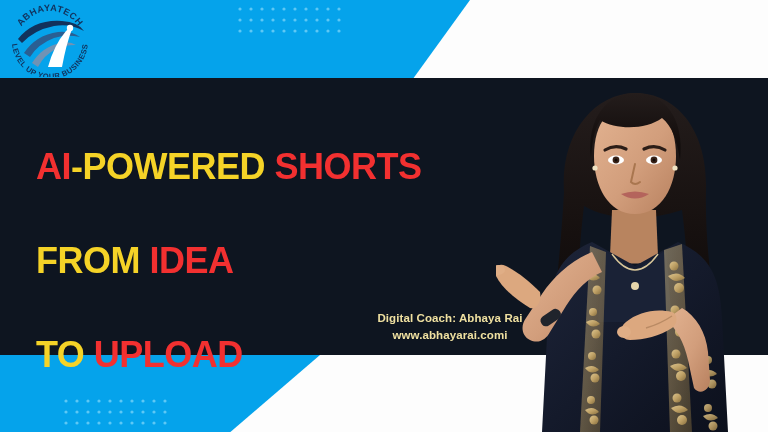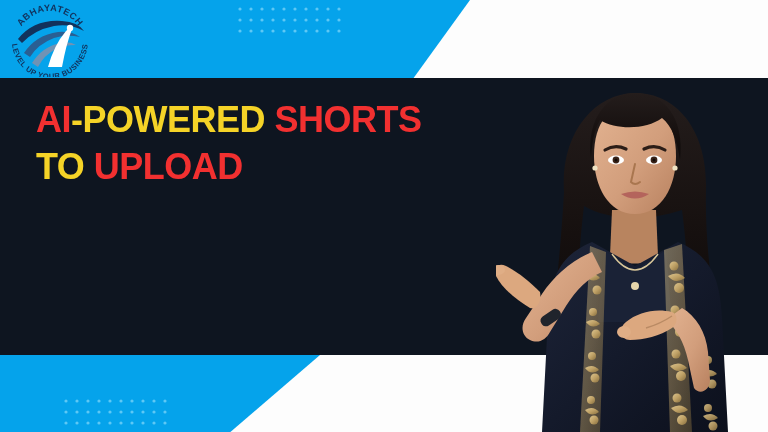--- a/index.html
+++ b/index.html
@@ -64,21 +64,21 @@
     position:absolute;
     left:36px; top:96px;
     width:530px;
     font-weight:bold;
     font-size:36px;
     line-height:47px;
     letter-spacing:-0.5px;
     text-transform:uppercase;
     z-index:6;
   }
-  .hl-line { white-space:nowrap; }
+  .hl-line { white-space:nowrap;margin-top:47px; }
   .hl-l1 { text-align:left; }
   .hl-l2 { text-align:right; padding-right:24px; }
   .hl-l3 { text-align:left; }
   .hl-l4 { text-align:left; padding-right:10px; }
   .red    { color:#f23030; }
   .yellow { color:#f5d327; }
 
   
   .subtitle {
     position:absolute;
@@ -170,25 +170,32 @@
       <textPath href="#arcBot" startOffset="50%" text-anchor="middle">LEVEL UP YOUR BUSINESS</textPath>
     </text>
   </svg>
 
   <div class="dark-panel"></div>
 
   <div class="headline">
     <div class="hl-line hl-l1">
       <span class="red">AI</span><span class="yellow">-POWERED </span><span class="red">SHORTS</span>
     </div>
+    <div class="hl-line hl-l3">
+      <span class="yellow">FROM </span><span class="red">IDEA</span>
+    </div>
     <div class="hl-line hl-l4">
       <span class="yellow">TO </span><span class="red">UPLOAD</span>
     </div>
   </div>
 
+  <div class="subtitle">
+    <div class="sub-line">Digital Coach: Abhaya Rai</div>
+    <div class="sub-line">www.abhayarai.comi</div>
+  </div>
 
   <svg class="portrait" viewBox="0 0 272 372" width="272" height="372">
     <defs>
       <clipPath id="panelClip">
         <rect x="0" y="0" width="272" height="372"></rect>
       </clipPath>
       <linearGradient id="hairG" x1="0" y1="0" x2="0" y2="1">
         <stop offset="0%" stop-color="#241d1c"></stop>
         <stop offset="60%" stop-color="#16100f"></stop>
         <stop offset="100%" stop-color="#0d0a0a"></stop>

